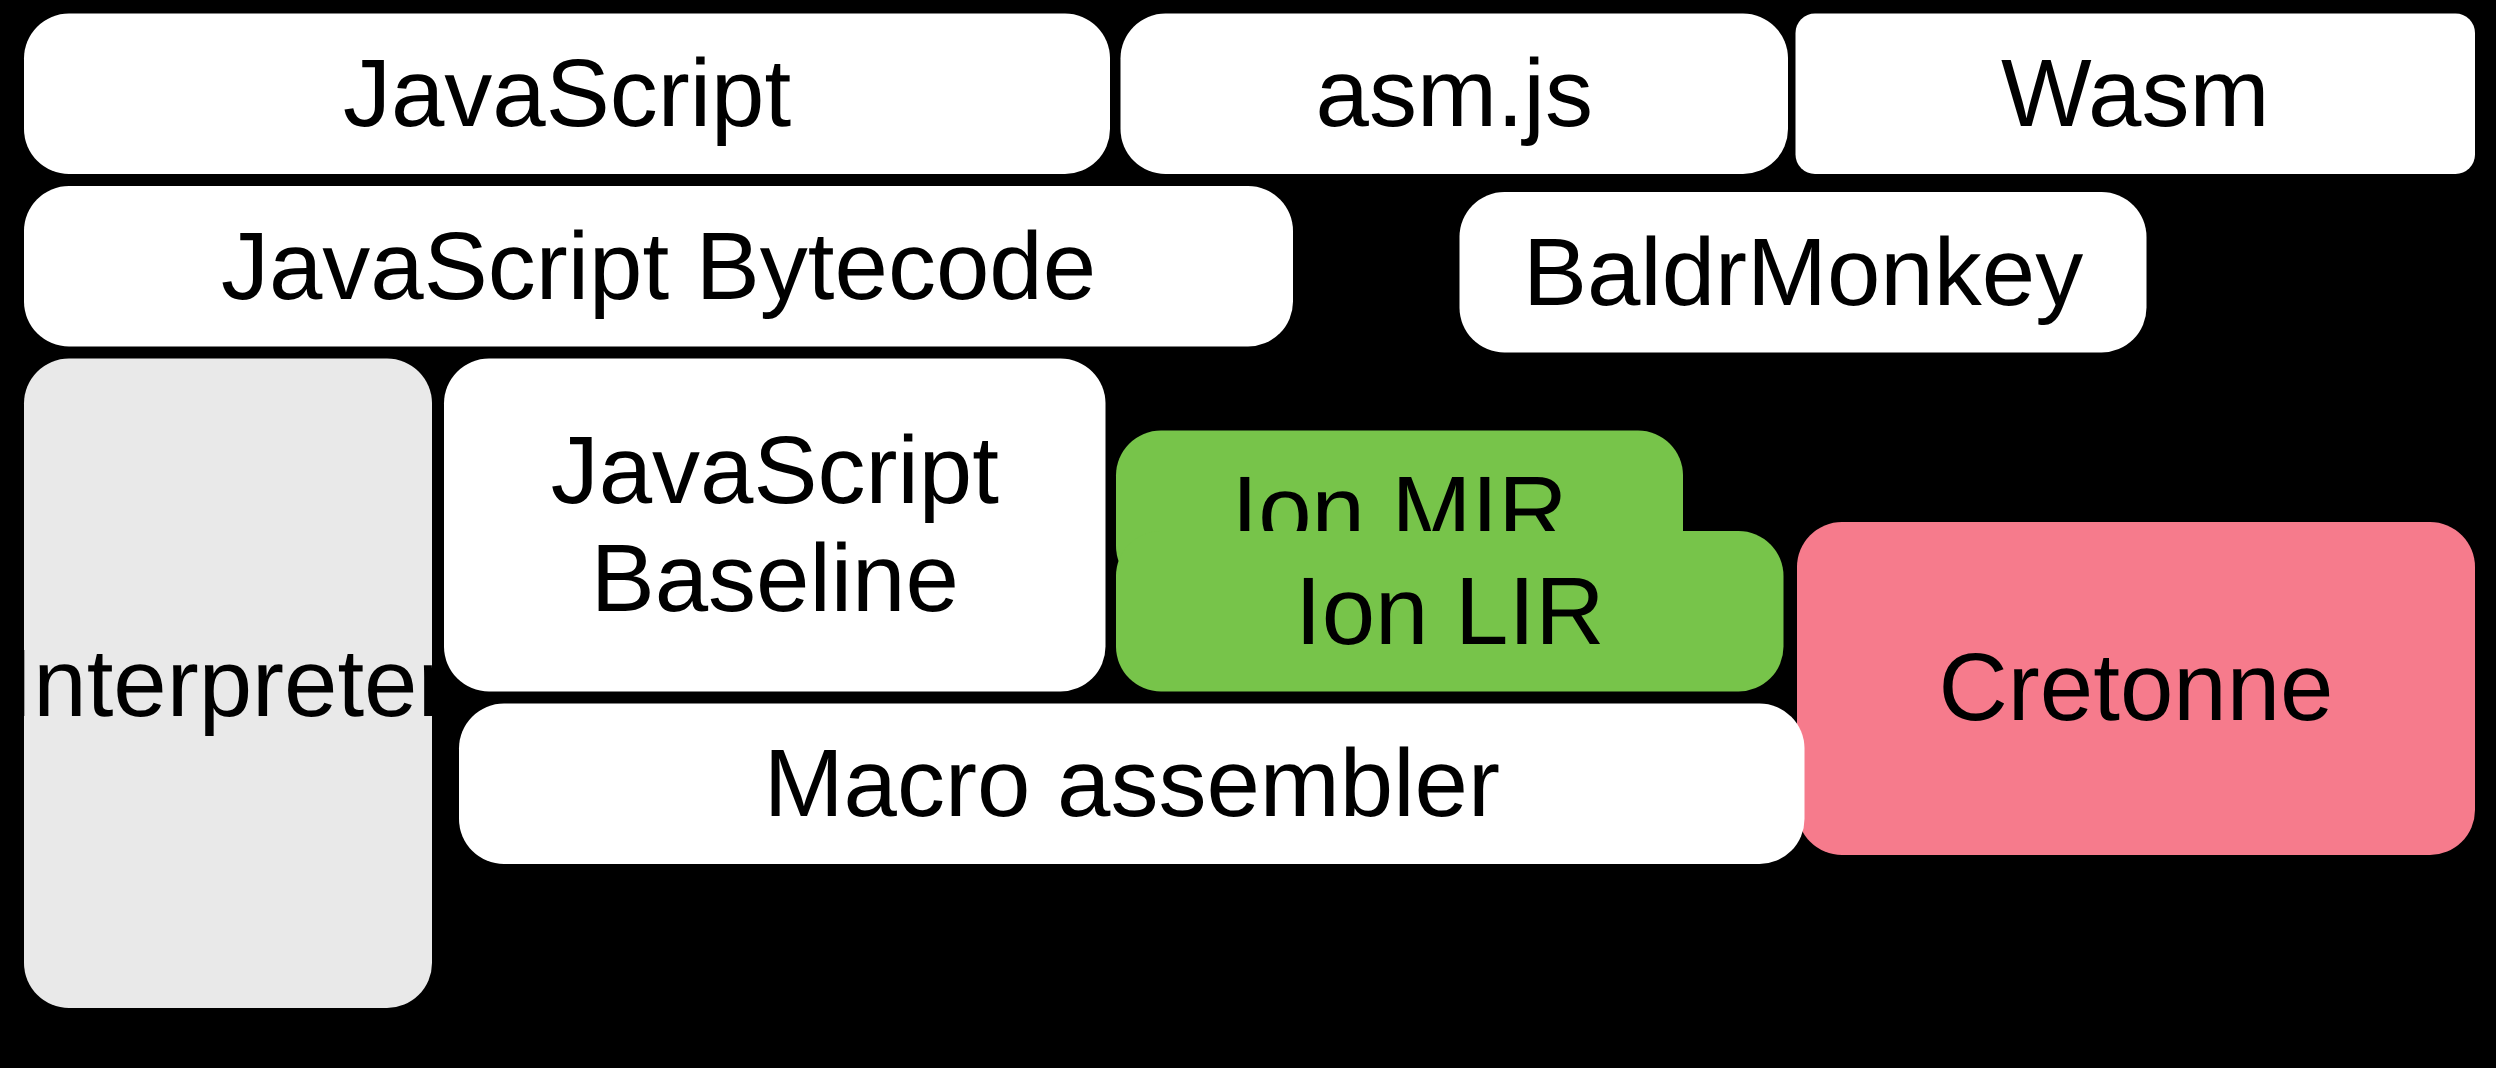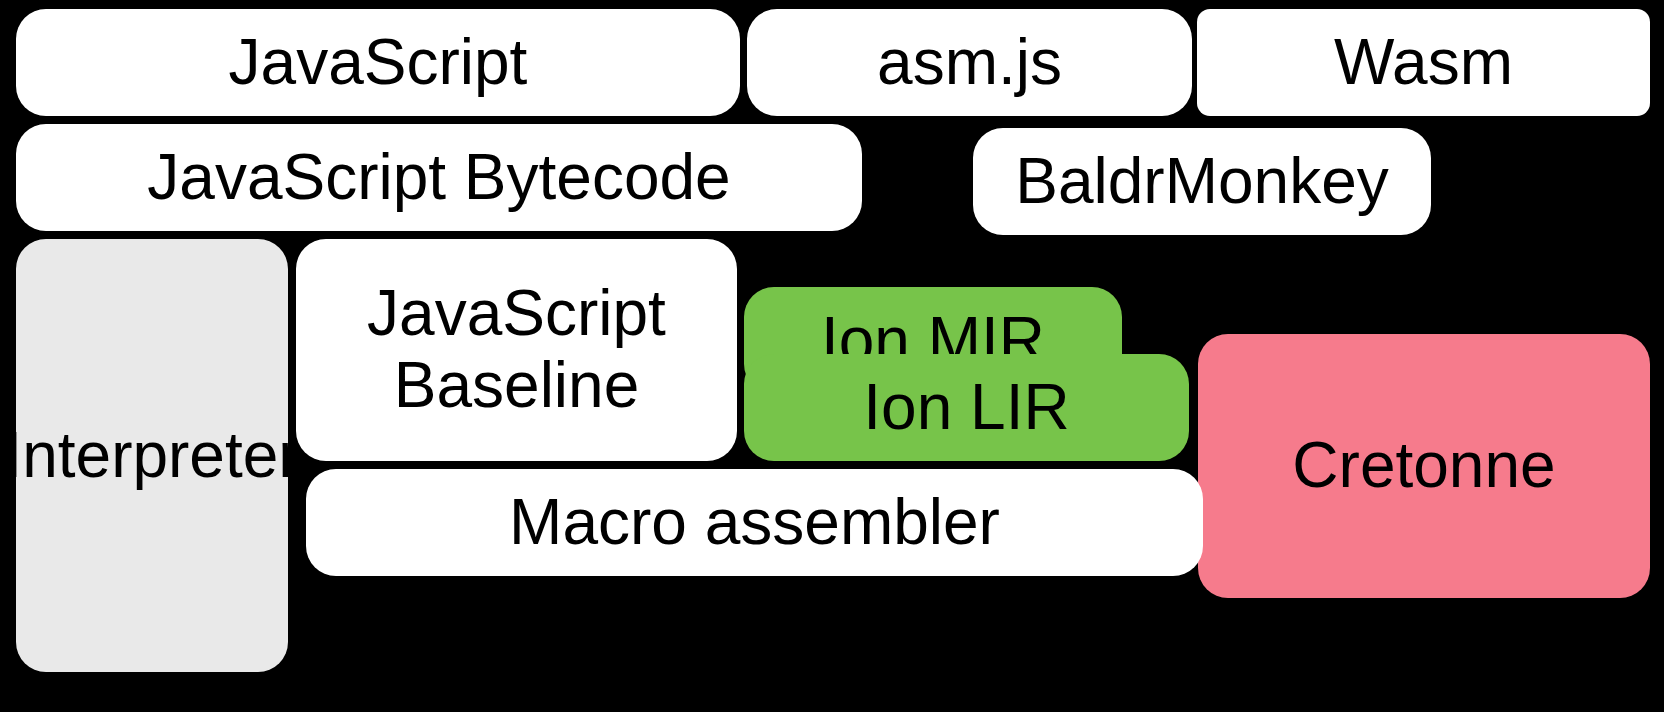--- a/index.html
+++ b/index.html
@@ -36,21 +36,21 @@
   
   #b-javascript          { left: 16px;   top: 9px;   width: 724px;  height: 107px; }
   #b-asmjs               { left: 747px;  top: 9px;   width: 445px;  height: 107px; }
   #b-wasm                { left: 1197px; top: 9px;   width: 453px;  height: 107px; border-radius: 13px; }
   #b-javascript-bytecode { left: 16px;   top: 124px; width: 846px;  height: 107px; }
   #b-baldrmonkey         { left: 973px;  top: 128px; width: 458px;  height: 107px; }
   #b-interpreter         { left: 16px;   top: 239px; width: 272px;  height: 433px; }
   #b-javascript-baseline { left: 296px;  top: 239px; width: 441px;  height: 222px; }
   #b-ion-mir             { left: 744px;  top: 239px; width: 378px;  height: 107px; margin-top: 48px; }
   #b-ion-lir             { left: 744px;  top: 354px; width: 445px;  height: 107px; }
-  #b-cretonne            { left: 1198px; top: 334px; width: 452px;  height: 264px; }
+  #b-cretonne            { left: 1198px; top: 348px; width: 452px;  height: 222px; }
   #b-macro-assembler     { left: 296px;  top: 469px; width: 897px;  height: 107px; margin-left: 10px; }
   #b-native-machine-code { left: 296px;  top: 584px; width: 1354px; height: 107px; }
 </style>
 </head>
 <body>
 
 <div class="stage">
   <div class="box" id="b-javascript">JavaScript</div>
   <div class="box" id="b-asmjs">asm.js</div>
   <div class="box" id="b-wasm">Wasm</div>

